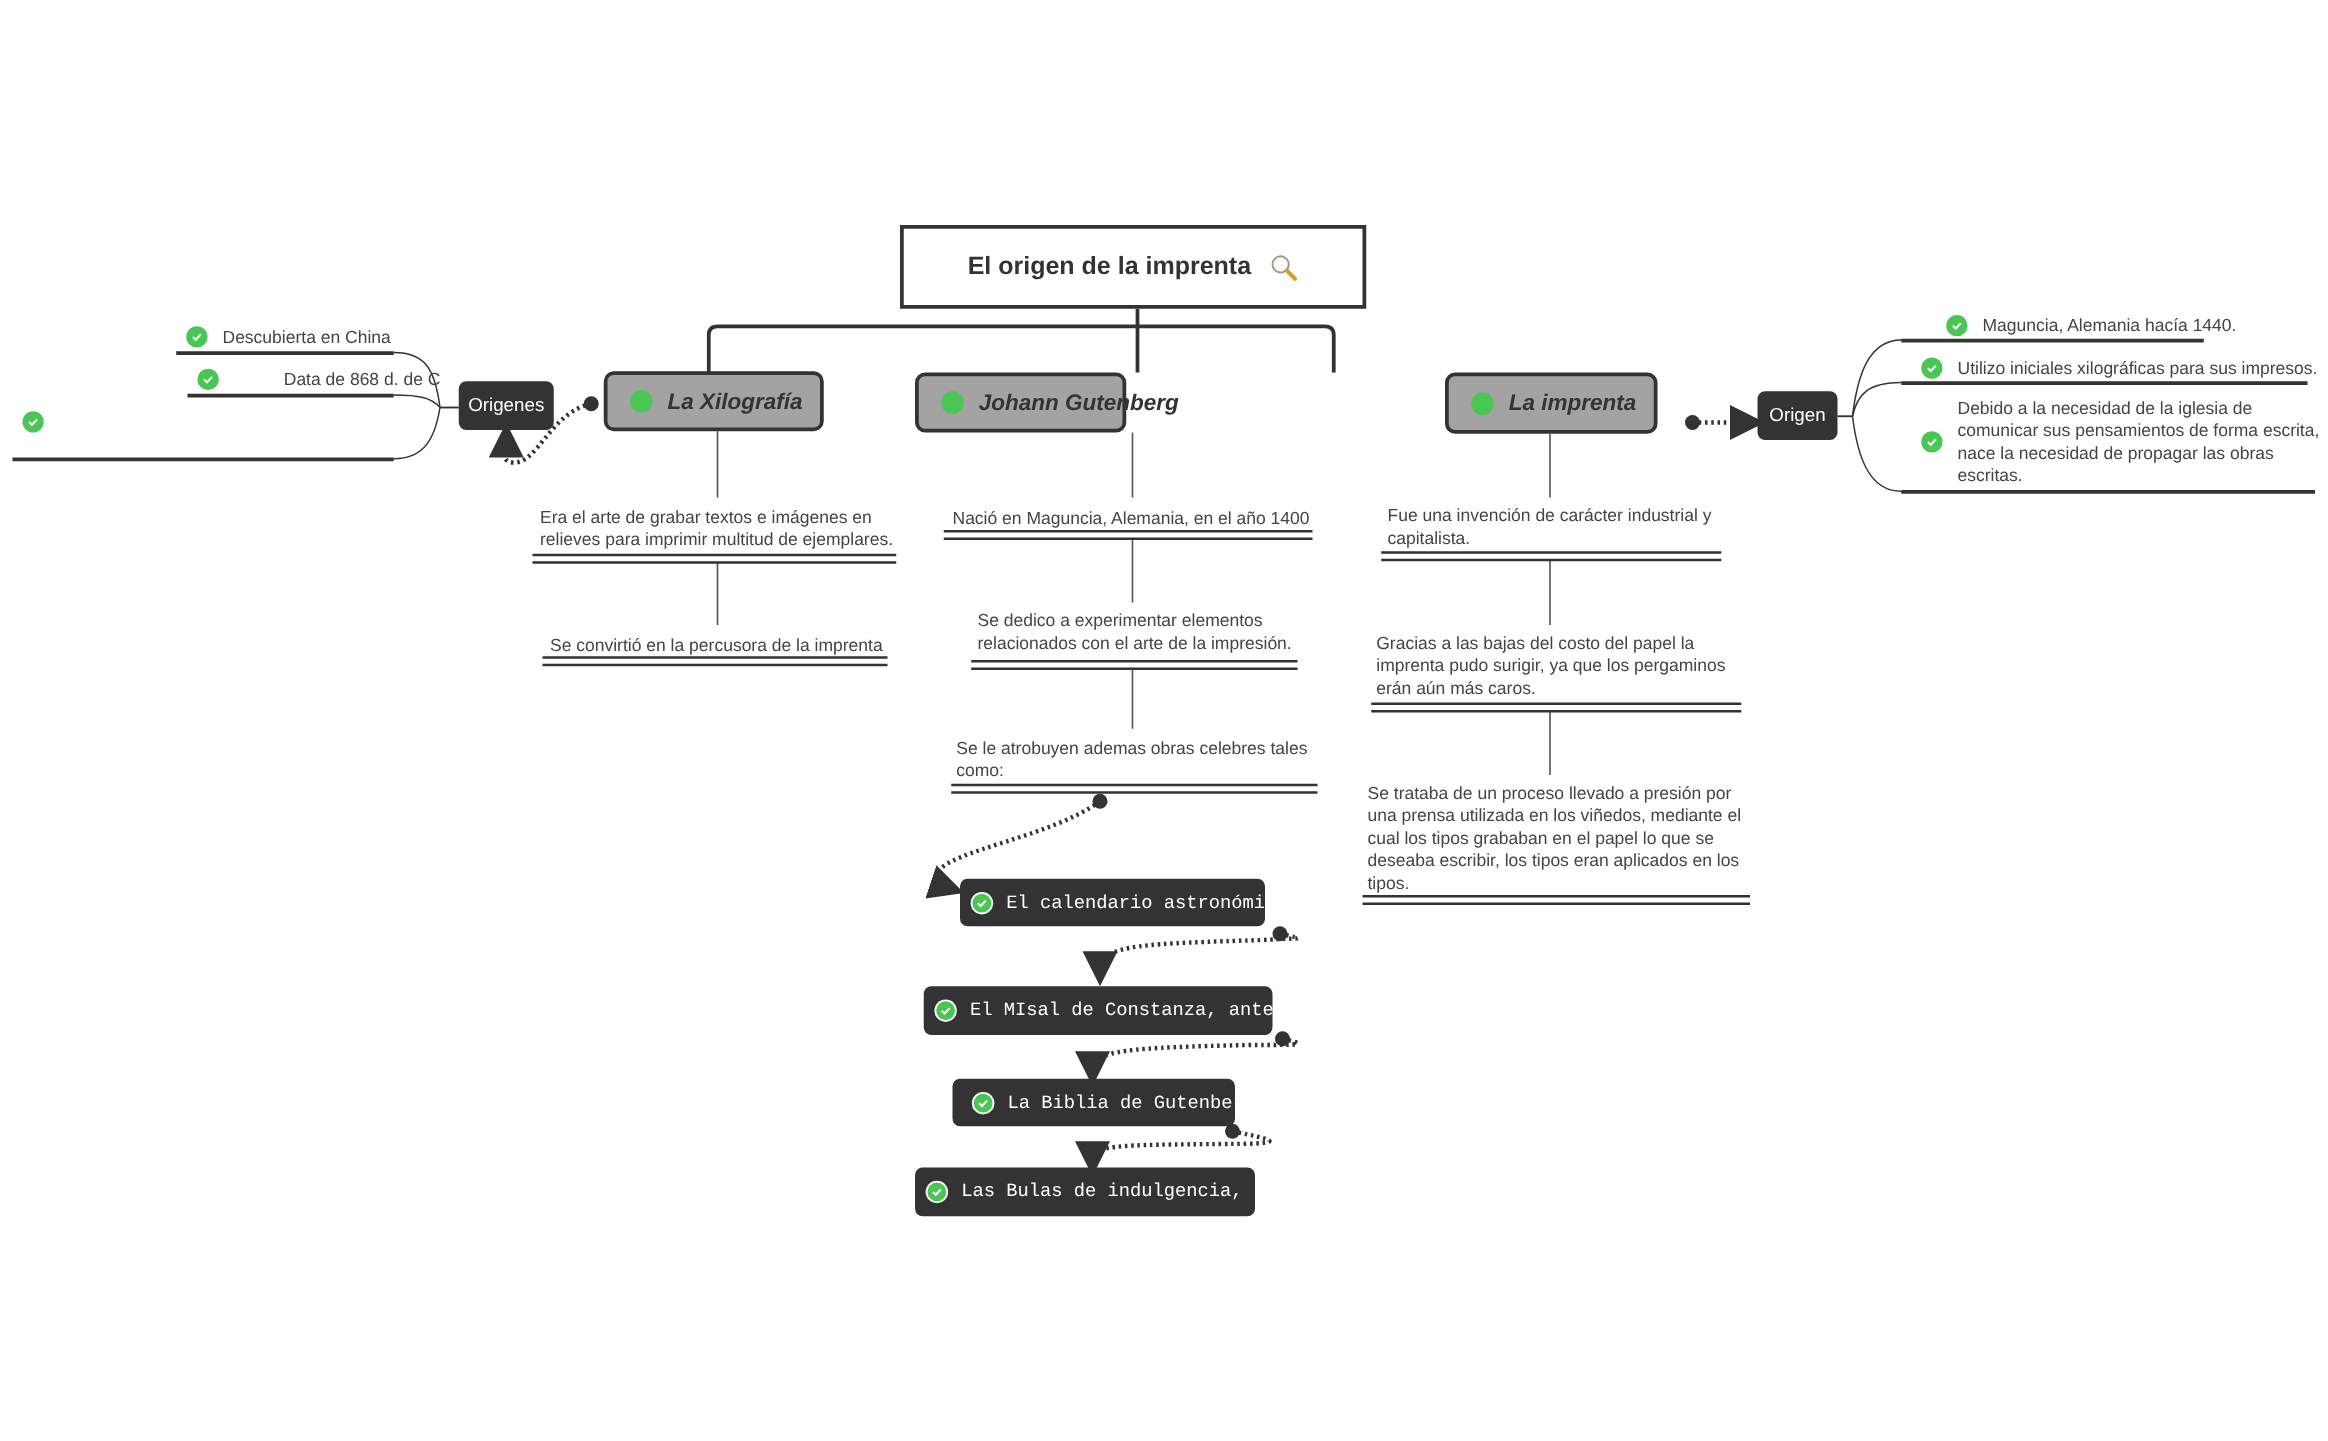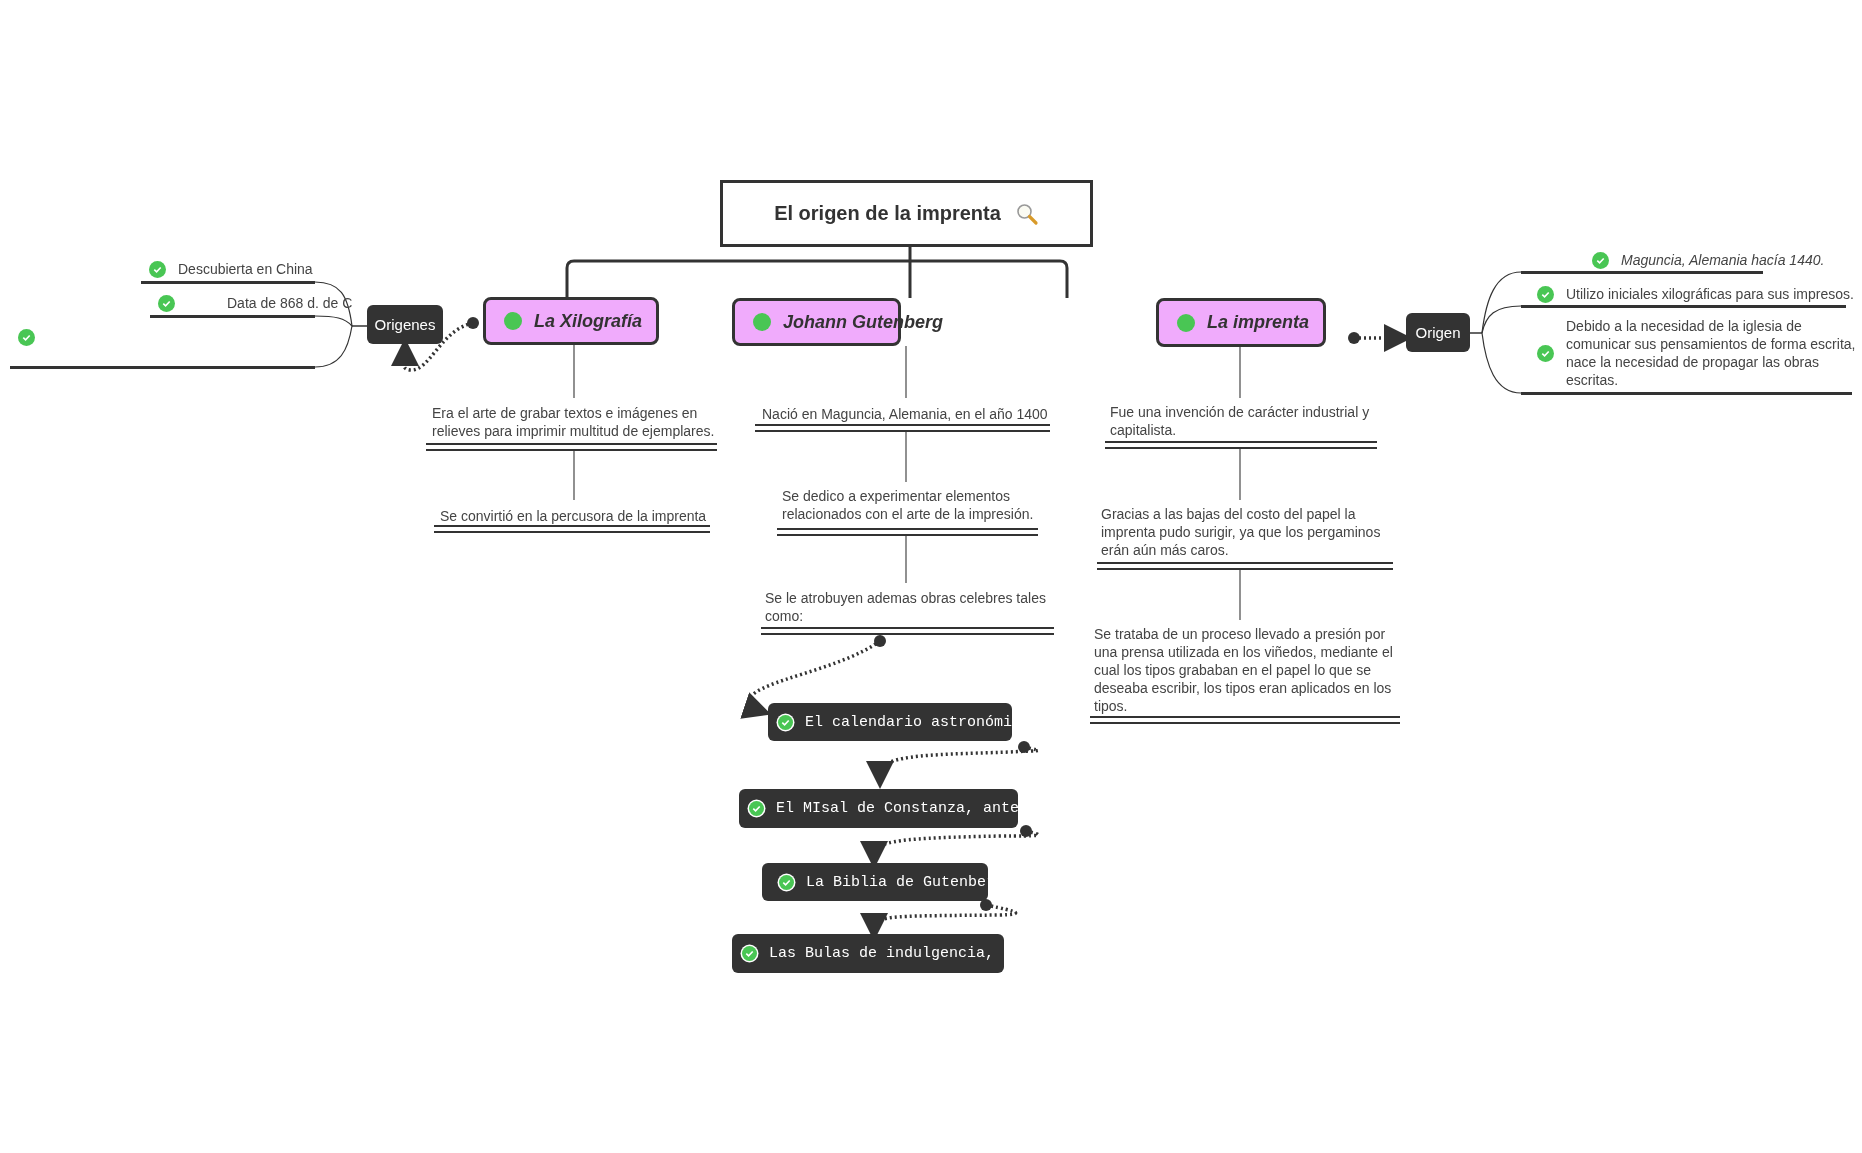--- a/index.html
+++ b/index.html
@@ -3,21 +3,21 @@
 <meta charset="utf-8">
 <style>
   html, body { margin:0; padding:0; background:#ffffff; }
   body { width:1862px; height:1153px; position:relative; overflow:hidden;
          font-family:"Liberation Sans", sans-serif; color:#333; }
   svg.lines { position:absolute; left:0; top:0; width:1862px; height:1153px; pointer-events:none; }
   .title-box { position:absolute; left:720px; top:180px; width:373px; height:67px; box-sizing:border-box;
                border:3px solid #333; background:#fff; display:flex; align-items:center; justify-content:center; }
   .title-text { font-weight:bold; font-size:20px; color:#333; }
   .mag { margin-left:14px; width:24px; height:24px; }
-  .main-topic { position:absolute; box-sizing:border-box; border:3px solid #333; border-radius:8px; background:#f0abfc;
+  .main-topic { position:absolute; box-sizing:border-box; border:3px solid #333; border-radius:8px; background:#a3a3a3;
                 display:flex; align-items:center; padding-left:18px; }
   .main-topic .dot { width:18px; height:18px; border-radius:50%; background:#49c654; margin-right:12px; flex:none; }
   .main-topic .label { font-style:italic; font-weight:bold; font-size:18px; color:#333; white-space:nowrap; }
   .dark-node { position:absolute; box-sizing:border-box; background:#333; color:#fff; border-radius:6px;
                display:flex; align-items:center; justify-content:center; font-size:15px; white-space:nowrap; }
   .dark-node.work { justify-content:flex-start; padding-left:10px; font-size:15px;font-family:Liberation Mono, monospace; }
   .check { width:17px; height:17px; border-radius:50%; background:#49c654; flex:none; display:inline-flex;
            align-items:center; justify-content:center; }
   .check.ringed { box-shadow:0 0 0 1.5px #fff; width:15px; height:15px; margin-right:12px; }
   .check svg { width:11px; height:11px; }
@@ -127,21 +127,21 @@
 <div class="single" style="left:150px;top:315px;width:165px;"></div>
 <div class="leaf" style="left:18px;top:329px;width:300px;">
   <span class="check">
       <svg viewBox="0 0 12 12">
         <path d="M2.5,6.2 L5,8.5 L9.5,3.8" stroke="#fff" stroke-width="1.8" fill="none"></path>
       </svg>
     </span>
 </div>
 <div class="single" style="left:10px;top:366px;width:305px;"></div>
 
-<div class="leaf" style="left:1592px;top:251px;font-style:italic;">
+<div class="leaf" style="left:1557px;top:251px;">
   <span class="check">
       <svg viewBox="0 0 12 12">
         <path d="M2.5,6.2 L5,8.5 L9.5,3.8" stroke="#fff" stroke-width="1.8" fill="none"></path>
       </svg>
     </span>
   <span>Maguncia, Alemania hacía 1440.</span>
 </div>
 <div class="single" style="left:1521px;top:271px;width:242px;"></div>
 <div class="leaf" style="left:1537px;top:285px;">
   <span class="check">

